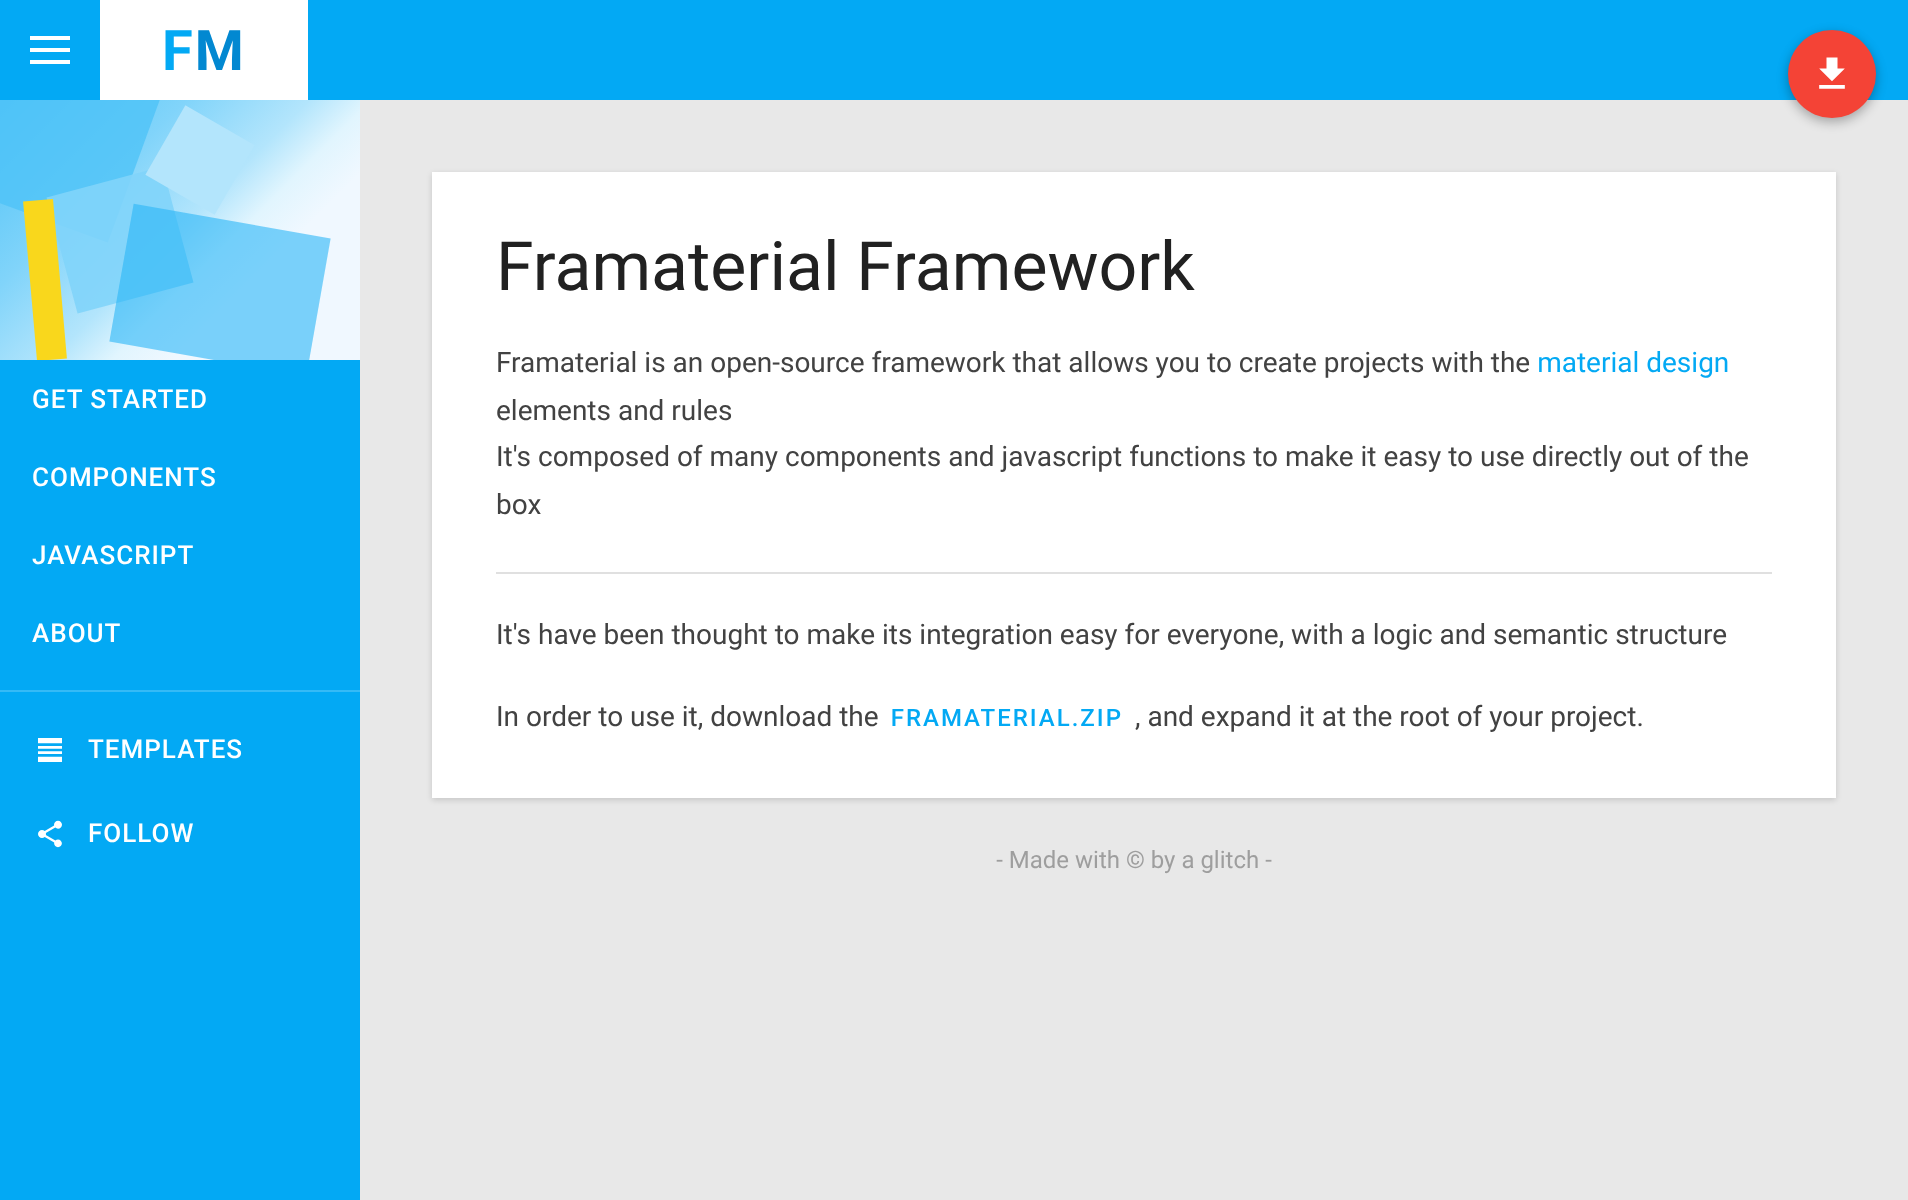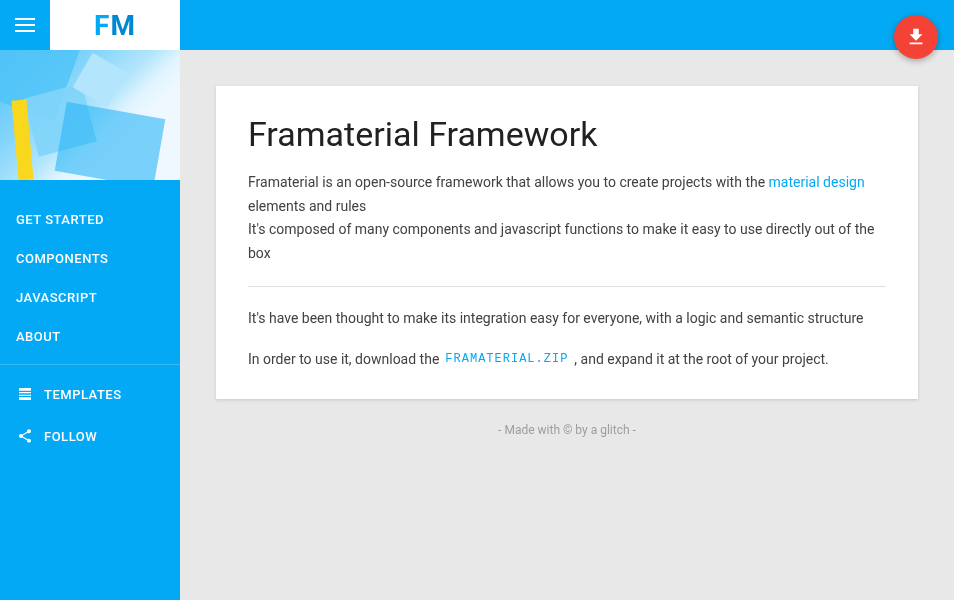--- a/index.html
+++ b/index.html
@@ -29,21 +29,21 @@
       flex-direction: column;
       gap: 4px;
     }
     .hamburger-icon span {
       display: block;
       width: 20px;
       height: 2px;
       background: white;
     }
     .logo-container {
-      width: 130px;
+      width: 104px;
       height: 50px;
       background: white;
       display: flex;
       align-items: center;
       justify-content: center;
       flex-shrink: 0;
     }
     .logo-text {
       font-size: 28px;
       font-weight: 700;
@@ -136,21 +136,21 @@
       position: absolute;
       width: 15px;
       height: 80px;
       background: #f9d71c;
       bottom: 0;
       left: 15px;
       transform: rotate(-5deg);
     }
 
     .sidebar-nav {
-      padding-top: 20px;
+      padding-top: 1px;
       flex: 1;
     }
 
     .nav-item {
       padding: 12px 16px;
       color: white;
       font-size: 13px;
       font-weight: 500;
       letter-spacing: 0.5px;
       cursor: pointer;
@@ -238,21 +238,20 @@
     }
 
     .download-link {
       color: #03a9f4;
       font-size: 12px;
       font-weight: 500;
       letter-spacing: 1px;
       text-transform: uppercase;
       text-decoration: none;
       cursor: pointer;
-      font-family: Liberation Mono, monospace;
     }
 
     .footer-text {
       color: #9e9e9e;
       font-size: 12px;
       text-align: right;
       margin-top: 8px;
     }
   </style>
 </head>

